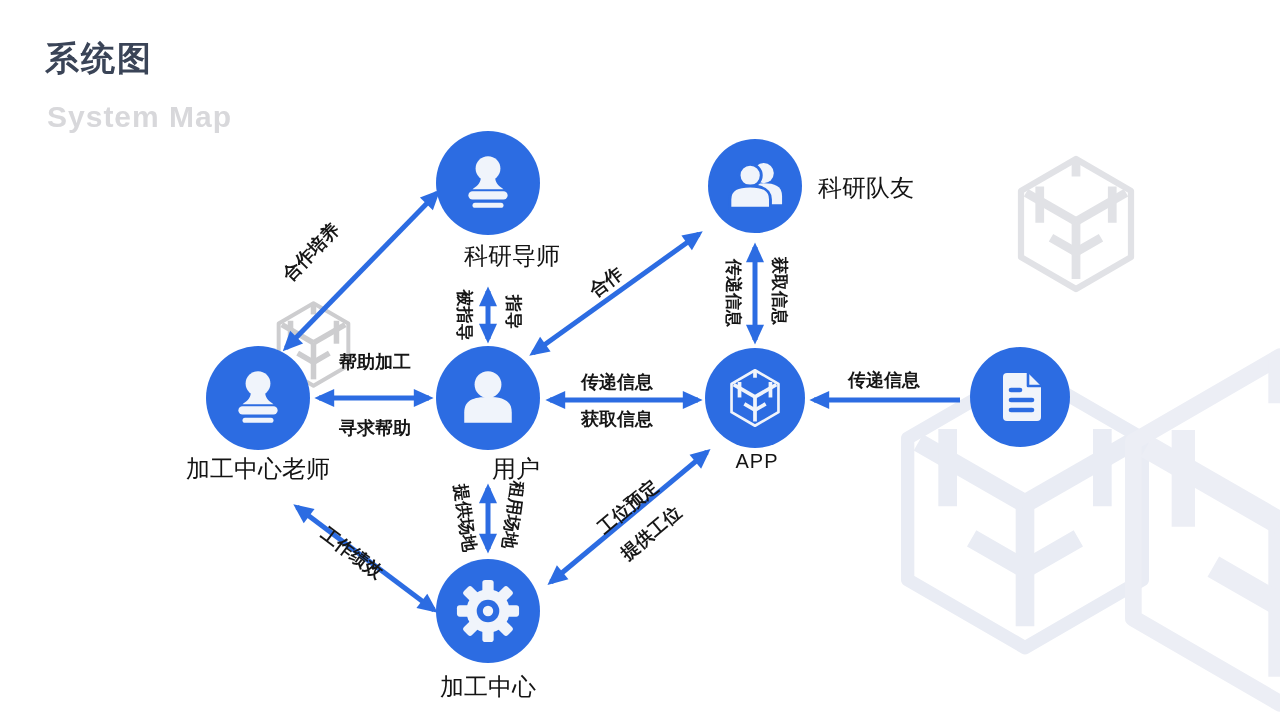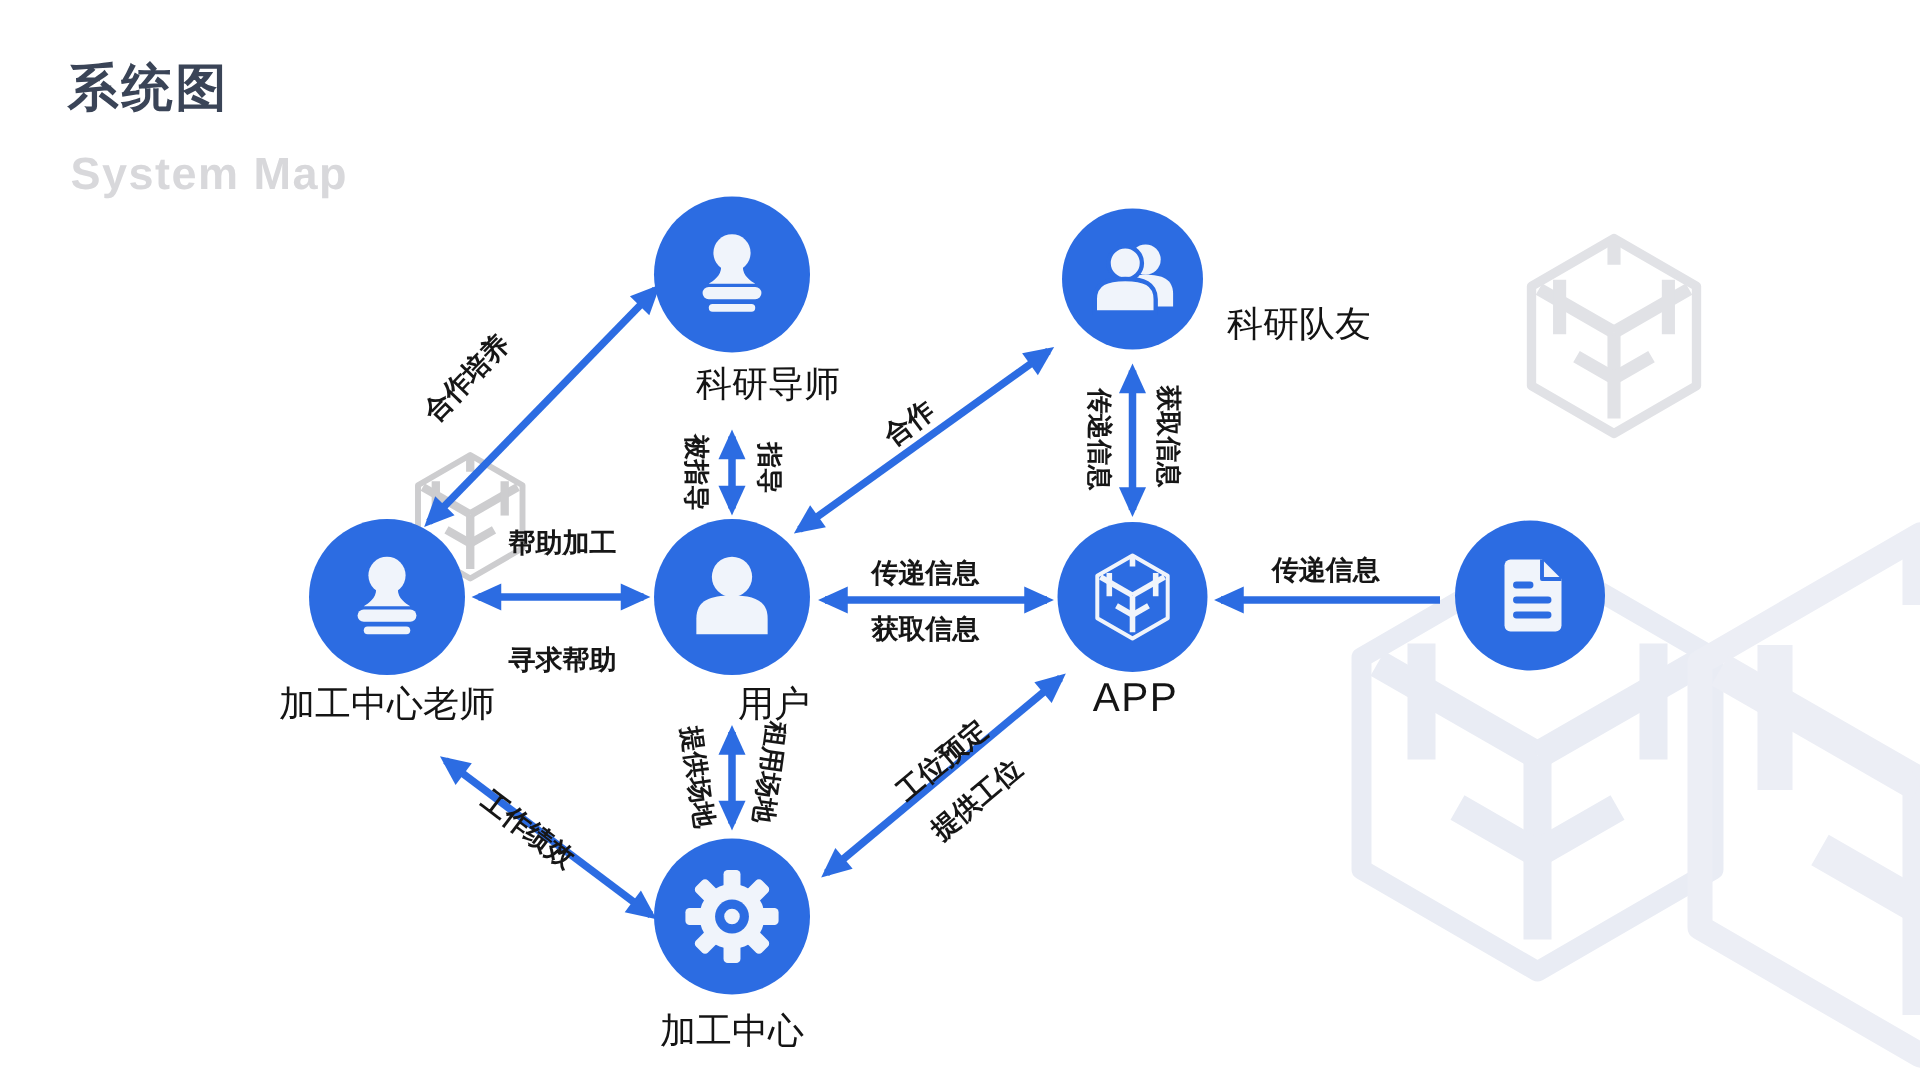--- a/index.html
+++ b/index.html
@@ -21,22 +21,22 @@
   #diagram-svg{position:absolute;left:0;top:0;z-index:1;}
   
   .circle{
     position:absolute;border-radius:50%;background:#2c6ce2;z-index:3;
     display:flex;align-items:center;justify-content:center;
   }
   .nlabel{
     position:absolute;z-index:4;font-size:24px;font-weight:500;color:#141414;
     white-space:nowrap;transform:translate(-50%,0);
   }
-  .nlabel.side{transform:none;margin-top:28px;}
-  .nlabel.latin{font-size:27px;letter-spacing:1px;font-weight:500;}
+  .nlabel.side{transform:none;}
+  .nlabel.latin{font-size:20px;letter-spacing:1px;font-weight:500;}
   
   .elabel{
     position:absolute;z-index:4;font-size:18px;font-weight:600;color:#161616;
     white-space:nowrap;transform:translate(-50%,-50%) rotate(var(--r,0deg));
   }
   .elabel.vert{font-size:17px;}
 </style>
 </head>
 <body>
 
@@ -181,21 +181,21 @@
 
   <div class="elabel vert" style="left:464px;top:315px;--r:90deg;">被指导</div>
   <div class="elabel vert" style="left:513px;top:312px;--r:90deg;">指导</div>
 
   <div class="elabel" style="left:606px;top:282px;--r:-37deg;">合作</div>
 
   <div class="elabel vert" style="left:733px;top:293px;--r:90deg;">传递信息</div>
   <div class="elabel vert" style="left:779px;top:291px;--r:90deg;">获取信息</div>
 
   <div class="elabel" style="left:375px;top:362px;">帮助加工</div>
-  <div class="elabel" style="left:375px;top:440px;">寻求帮助</div>
+  <div class="elabel" style="left:375px;top:428px;">寻求帮助</div>
 
   <div class="elabel" style="left:617px;top:382px;">传递信息</div>
   <div class="elabel" style="left:617px;top:419px;">获取信息</div>
 
   <div class="elabel" style="left:884px;top:380px;">传递信息</div>
 
   <div class="elabel vert" style="left:465px;top:518px;--r:82deg;">提供场地</div>
   <div class="elabel vert" style="left:513px;top:515px;--r:98deg;">租用场地</div>
 
   <div class="elabel" style="left:628px;top:507px;--r:-40deg;">工位预定</div>

